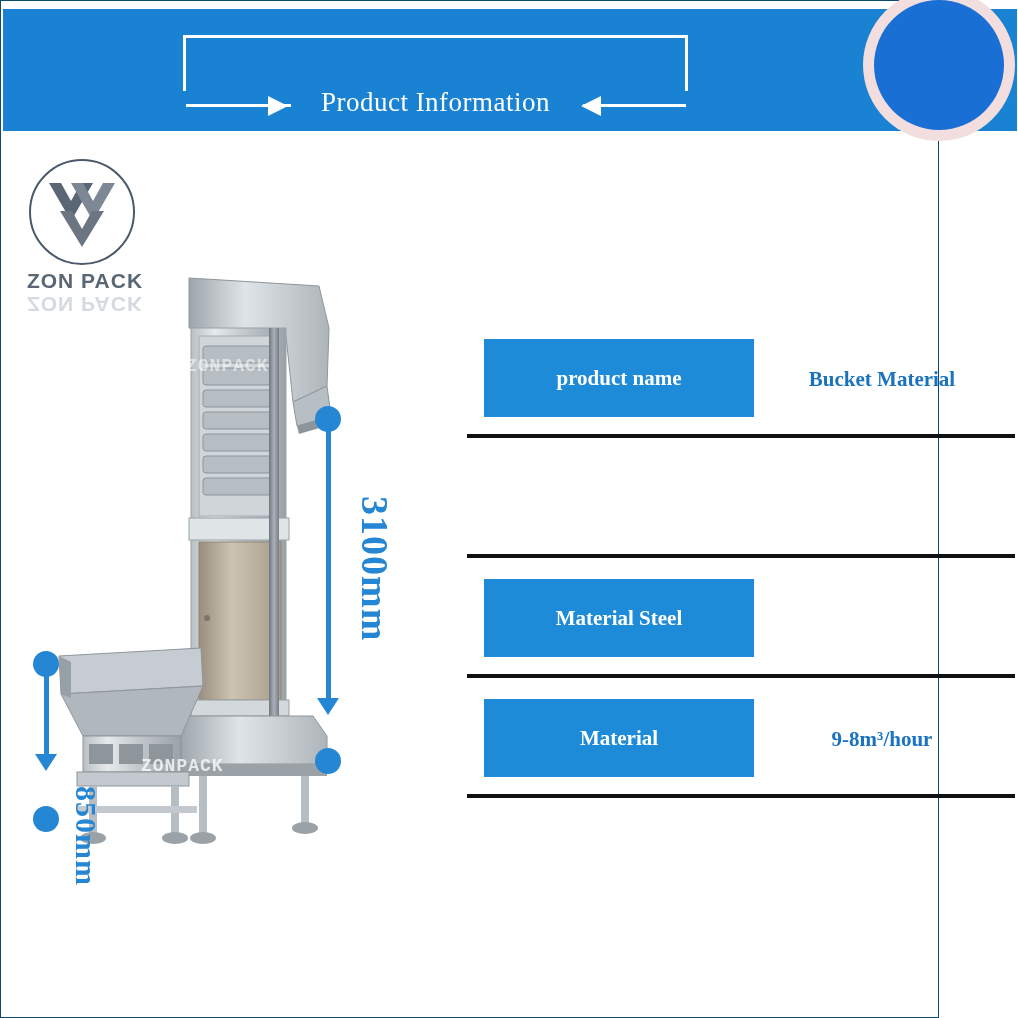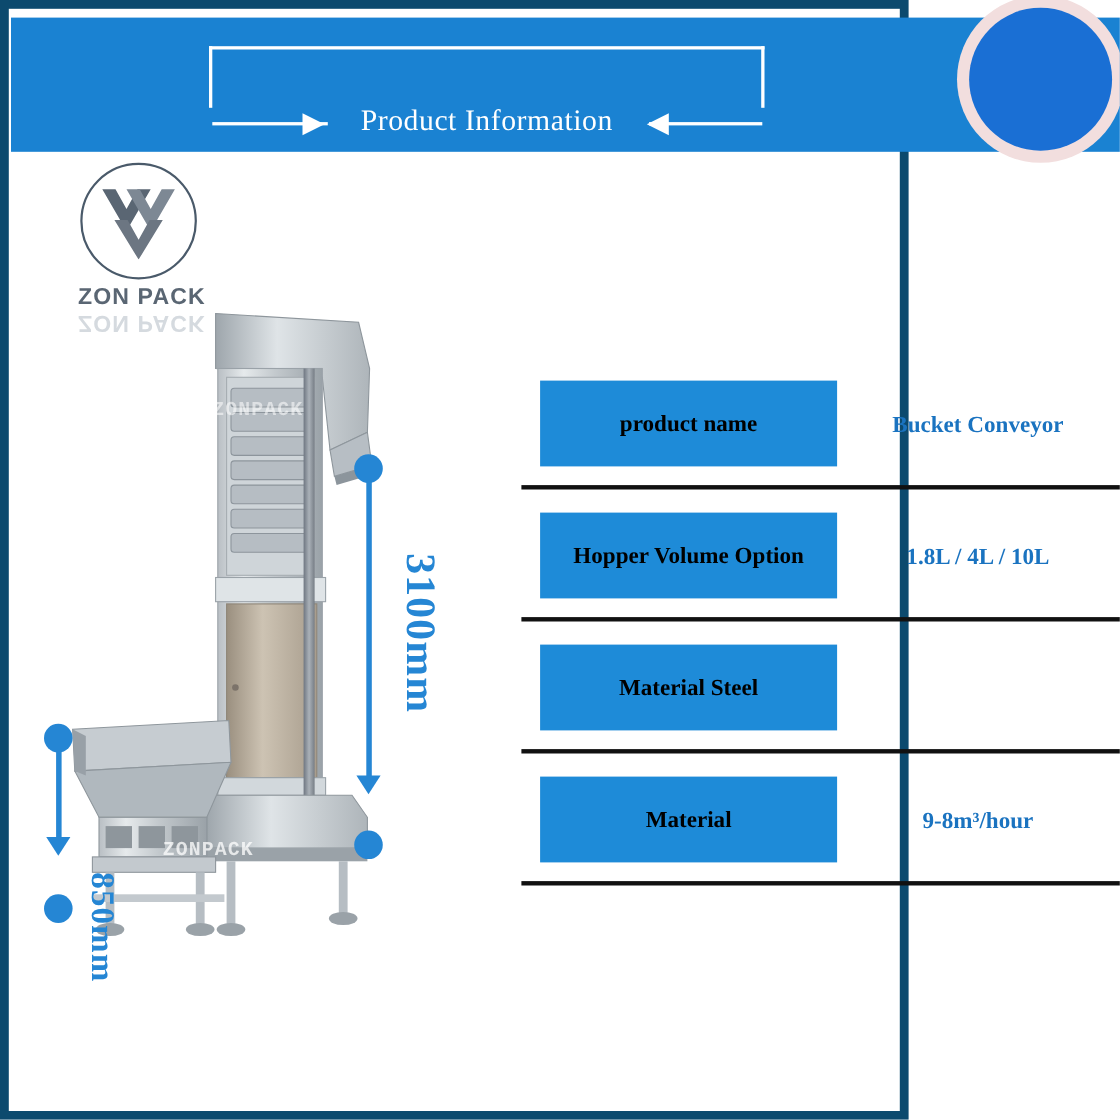--- a/index.html
+++ b/index.html
@@ -10,23 +10,23 @@
     width: 1018px;
     height: 1018px;
     background: #ffffff;
     font-family: "Liberation Serif", serif;
     position: relative;
     overflow: hidden;
   }
   .page {
     position: absolute;
     left: 0; top: 0;
-    width: 826px;
+    width: 939px;
     height: 1018px;
-    border: 8px solid #0c4a6e;
+    border: 1px solid #0c4a6e;
     box-sizing: border-box;
   }
 
   
   .banner {
     position: absolute;
     left: 2px;
     top: 8px;
     width: 1014px;
     height: 122px;
@@ -103,24 +103,23 @@
     width: 130px;
     height: 130px;
     border-radius: 50%;
     background: #1a6fd4;
   }
 
   
   .logo-wrap {
     position: absolute;
     left: 22px;
-    top: 140px;
+    top: 158px;
     width: 124px;
     height: 160px;
-    margin-left: 37px;
   }
   .logo-circle {
     position: absolute;
     left: 6px;
     top: 0;
     width: 106px;
     height: 106px;
     border-radius: 50%;
     border: 2px solid #4a5a6a;
     box-sizing: border-box;
@@ -227,21 +226,21 @@
     position: relative;
     height: 120px;
   }
   .spec-key {
     position: absolute;
     left: 17px;
     top: 8px;
     width: 270px;
     height: 78px;
     background: #1e8bd8;
-    color: #000000;
+    color: #ffffff;
     font-family: "Liberation Serif", serif;
     font-weight: bold;
     font-size: 21px;
     display: flex;
     align-items: center;
     justify-content: center;
     text-align: center;
     box-sizing: border-box;
     padding: 16px 6px;
   }
@@ -382,27 +381,25 @@
   <div class="dot" style="left:32px; top:650px;"></div>
   <div class="vline" style="left:43px; top:675px; height:82px;"></div>
   <div class="vhead" style="left:34px; top:753px;"></div>
   <div class="dot" style="left:32px; top:805px;"></div>
   <div class="dim-label-2" style="left:68px; top:785px;">850mm</div>
 
   <div class="spec">
 
     <div class="spec-row">
       <div class="spec-key">product name</div>
-      <div class="spec-val">Bucket Conveyor</div>
+      <div class="spec-val">Bucket Material</div>
       <div class="spec-underline"></div>
     </div>
 
     <div class="spec-row">
-      <div class="spec-key">Hopper  Volume Option</div>
-      <div class="spec-val">1.8L / 4L / 10L</div>
       <div class="spec-underline"></div>
     </div>
 
     <div class="spec-row">
       <div class="spec-key">Material Steel</div>
       <div class="spec-underline"></div>
     </div>
 
     <div class="spec-row">
       <div class="spec-key">Material</div>

